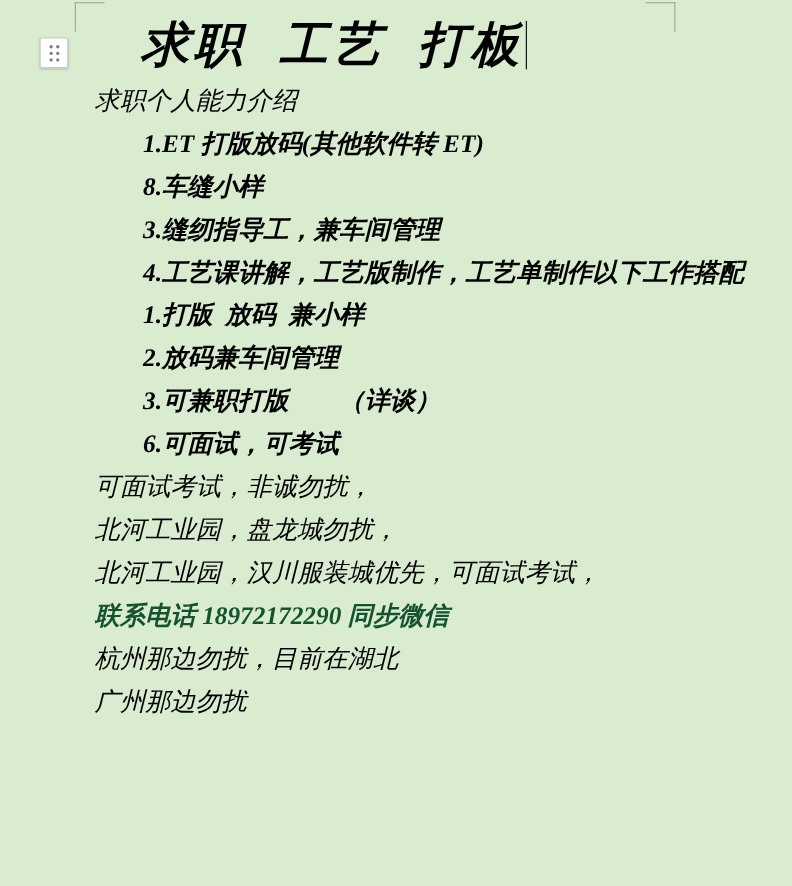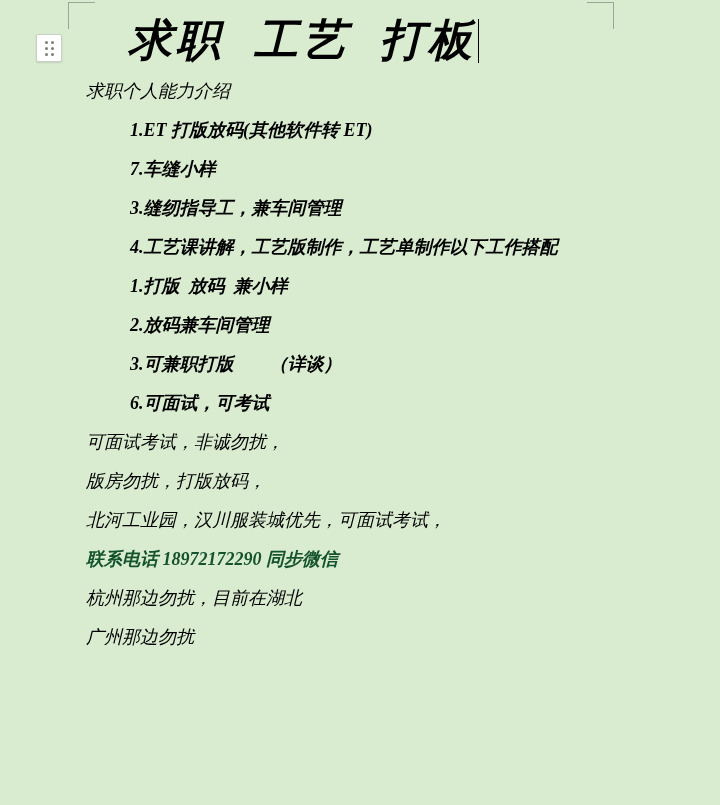--- a/index.html
+++ b/index.html
@@ -93,21 +93,21 @@
     vertical-align: -8px;
     margin: 0 2px;
   }
 
   .body-block {
     padding-left: 86px;
     padding-right: 20px;
   }
 
   .line {
-    font-size: 18px;
+    font-size: 23px;
     line-height: 39px;
     color: #000;
     white-space: pre;
   }
   .line.plain {
     font-weight: normal;
   }
   .line.bold {
     font-weight: 700;
     padding-left: 8px;
@@ -139,27 +139,27 @@
       <i></i>
   </span>
 </div>
 
 <div class="doc">
   <div class="title"><span>求职  工艺  打板</span><span class="caret"></span></div>
 
   <div class="body-block">
     <div class="line plain">求职个人能力介绍</div>
     <div class="line bold">1.ET 打版放码(其他软件转 ET)</div>
-    <div class="line bold">7.车缝小样</div>
+    <div class="line bold">8.车缝小样</div>
     <div class="line bold">3.缝纫指导工，兼车间管理</div>
     <div class="line bold">4.工艺课讲解，工艺版制作，工艺单制作以下工作搭配</div>
     <div class="line bold">1.打版  放码  兼小样</div>
     <div class="line bold">2.放码兼车间管理</div>
     <div class="line bold">3.可兼职打版        （详谈）</div>
     <div class="line bold">6.可面试，可考试</div>
     <div class="line plain">可面试考试，非诚勿扰，</div>
-    <div class="line plain">版房勿扰，打版放码，</div>
+    <div class="line plain">北河工业园，盘龙城勿扰，</div>
     <div class="line plain">北河工业园，汉川服装城优先，可面试考试，</div>
     <div class="line red">联系电话 18972172290 同步微信</div>
     <div class="line plain">杭州那边勿扰，目前在湖北</div>
     <div class="line plain">广州那边勿扰</div>
   </div>
 </div>
 
 </body></html>

